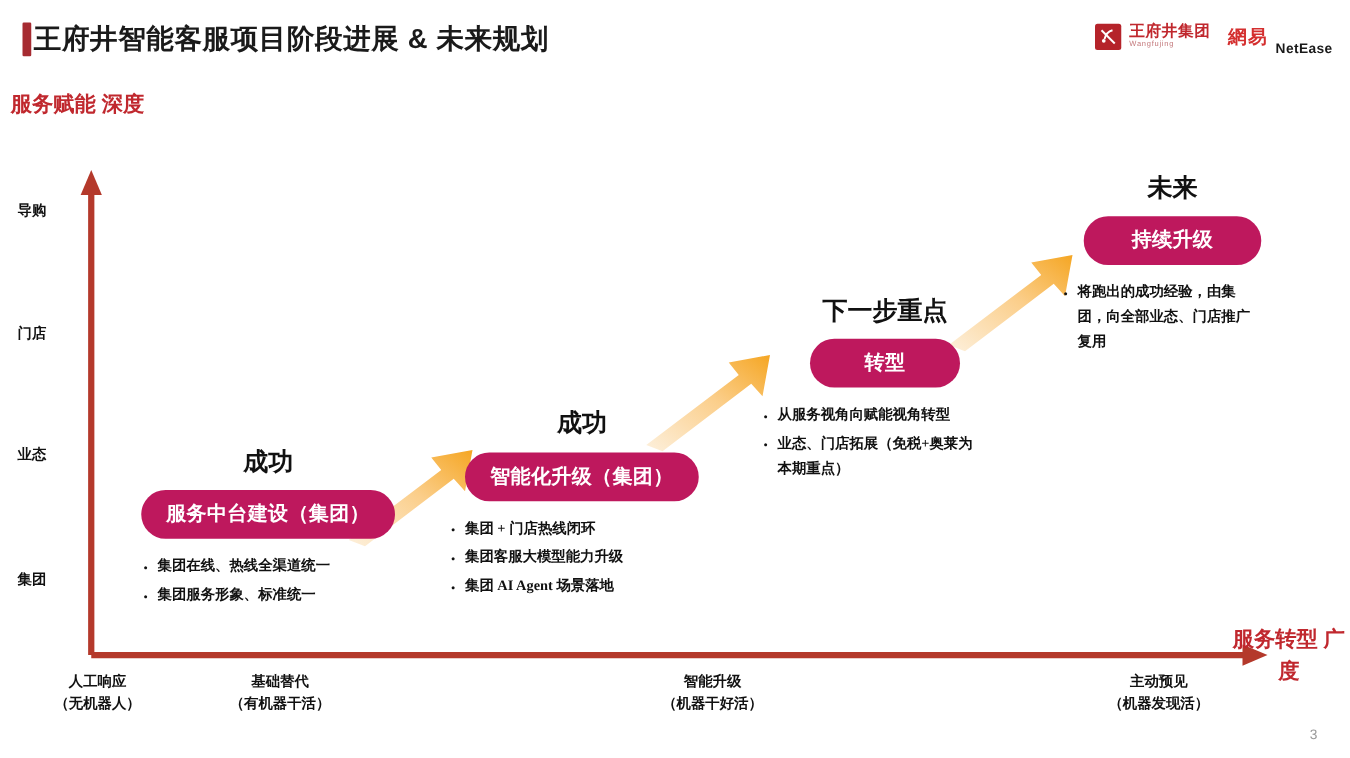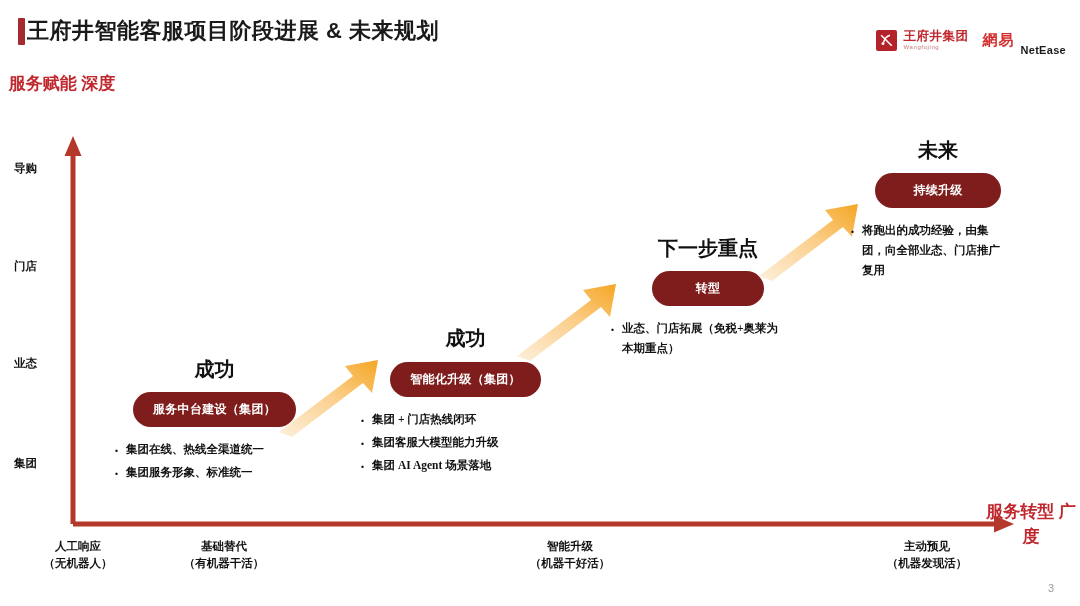--- a/index.html
+++ b/index.html
@@ -37,21 +37,21 @@
     font-size: 22px;
     font-weight: bold;
     color: #1a1a1a;
     letter-spacing: 0.5px;
     white-space: nowrap;
   }
 
   #logo-bar {
     position: absolute;
     right: 14px;
-    top: 24px;
+    top: 13px;
     display: flex;
     align-items: center;
     gap: 14px;
   }
   .logo-group {
     display: flex;
     align-items: center;
     gap: 6px;
   }
   #wfj-mark {
@@ -135,23 +135,23 @@
   .stage-heading {
     font-size: 20px;
     font-weight: bold;
     color: #111;
     text-align: center;
     white-space: nowrap;
     margin-bottom: 9px;
   }
   .pill {
     display: inline-block;
-    background: #7f1d1d;
+    background: #be185d;
     color: #ffffff;
-    font-size: 12px;
+    font-size: 16px;
     font-weight: bold;
     border-radius: 999px;
     padding: 9px 20px;
     text-align: left;
     letter-spacing: 0.3px;
     white-space: nowrap;
   }
   .pill-wrap { text-align: center; }
   .bullets {
     margin: 12px 0 0 0;
@@ -303,20 +303,21 @@
       <li>集团 AI Agent 场景落地</li>
     </ul>
   </div>
 
   <div class="stage" style="left:608px; top:235px; width:200px;">
     <div class="stage-heading">下一步重点</div>
     <div class="pill-wrap">
       <span class="pill" style="padding-left:44px; padding-right:44px;">转型</span>
     </div>
     <ul class="bullets">
+      <li>从服务视角向赋能视角转型</li>
       <li>业态、门店拓展（免税+奥莱为
 本期重点）</li>
     </ul>
   </div>
 
   <div class="stage" style="left:848px; top:137px; width:180px;">
     <div class="stage-heading">未来</div>
     <div class="pill-wrap">
       <span class="pill" style="padding-left:38px; padding-right:38px;">持续升级</span>
     </div>

